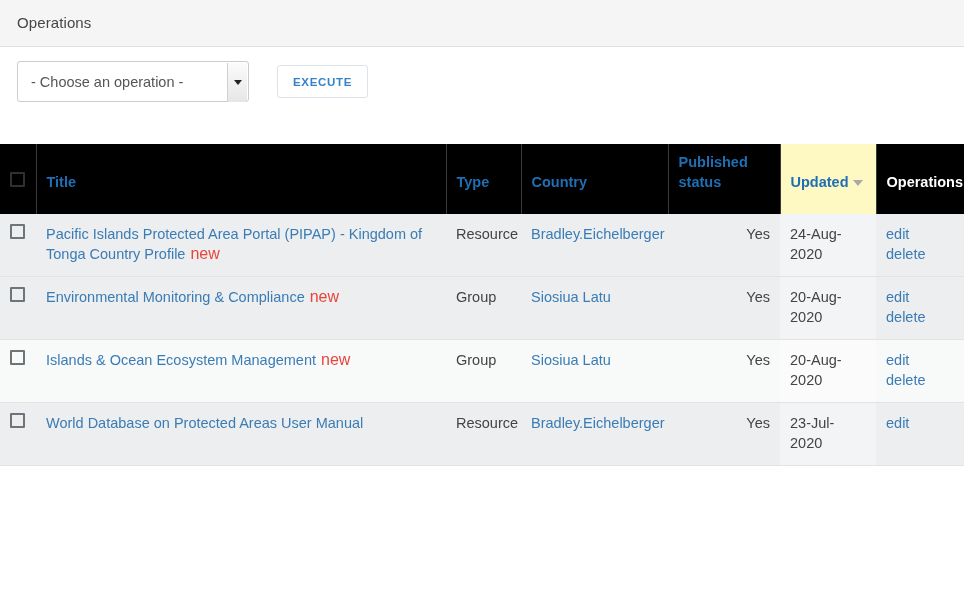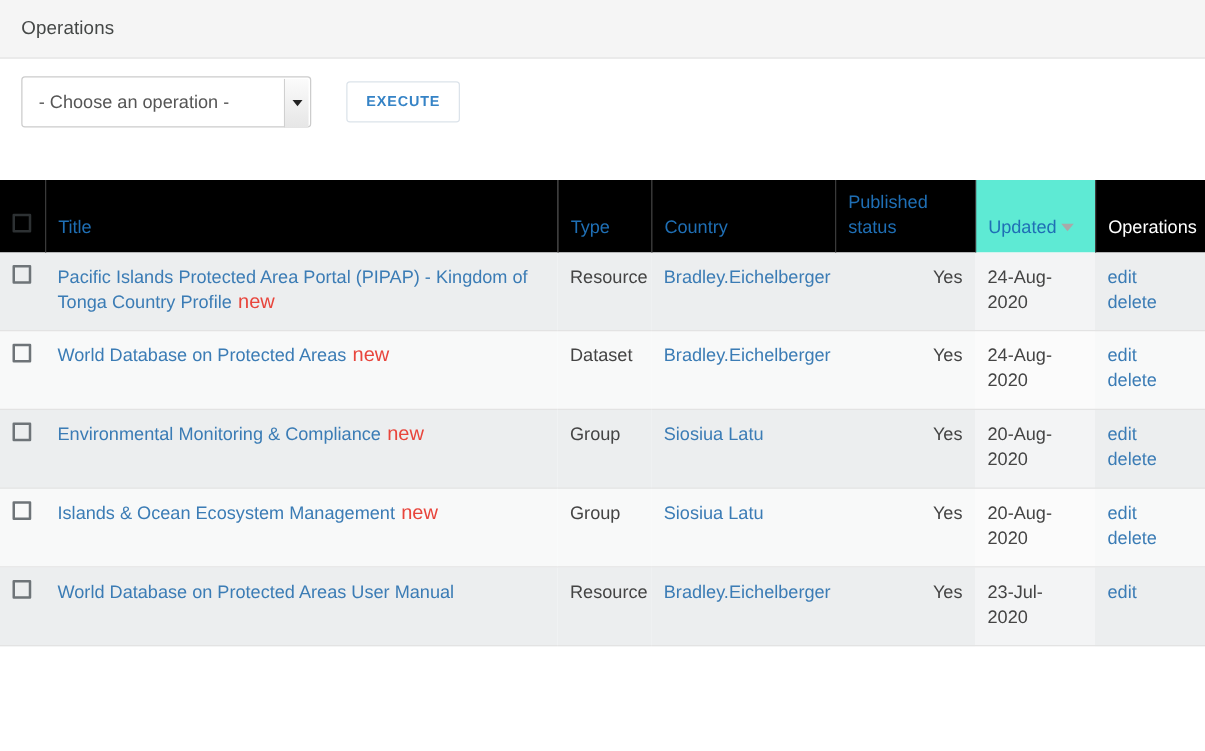--- a/index.html
+++ b/index.html
@@ -90,30 +90,30 @@
   
   table.listing {
     width: 964px;
     border-collapse: collapse;
     table-layout: fixed;
   }
   table.listing thead th {
     background: #000000;
     color: #1f6fb5;
     font-size: 14.5px;
-    font-weight: normal;
+    font-weight: bold;
     text-align: left;
     vertical-align: bottom;
-    padding: 8px 10px 10px 10px;
+    padding: 8px 10px 22px 10px;
     height: 55px;
     border-right: 1px solid #3a3a3a;
     line-height: 20px;
   }
   table.listing thead th.active-col {
-    background: #5eead4;
+    background: #fef9c3;
   }
   table.listing thead th.ops-col {
     color: #ffffff;
     border-right: none;
   }
   th.cb-col { border-right: 1px solid #3a3a3a; padding-left: 8px; }
 
   .th-link { color: #1f6fb5; text-decoration: none; cursor: pointer; }
   .sort-arrow {
     display: inline-block;
@@ -233,32 +233,20 @@
         <td><a class="rowlink">Pacific Islands Protected Area Portal (PIPAP) - Kingdom of Tonga Country Profile</a><span class="new-badge">new</span></td>
         <td>Resource</td>
         <td><a class="rowlink">Bradley.Eichelberger</a></td>
         <td class="pub-col">Yes</td>
         <td class="active-col">24-Aug-2020</td>
         <td>
           <a class="opslink">edit</a>
           <a class="opslink">delete</a>
         </td>
       </tr>
-      <tr class="even">
-        <td class="cb-col"><span class="cb"></span></td>
-        <td><a class="rowlink">World Database on Protected Areas</a><span class="new-badge">new</span></td>
-        <td>Dataset</td>
-        <td><a class="rowlink">Bradley.Eichelberger</a></td>
-        <td class="pub-col">Yes</td>
-        <td class="active-col">24-Aug-2020</td>
-        <td>
-          <a class="opslink">edit</a>
-          <a class="opslink">delete</a>
-        </td>
-      </tr>
       <tr class="odd">
         <td class="cb-col"><span class="cb"></span></td>
         <td><a class="rowlink">Environmental Monitoring &amp; Compliance</a><span class="new-badge">new</span></td>
         <td>Group</td>
         <td><a class="rowlink">Siosiua Latu</a></td>
         <td class="pub-col">Yes</td>
         <td class="active-col">20-Aug-2020</td>
         <td>
           <a class="opslink">edit</a>
           <a class="opslink">delete</a>

